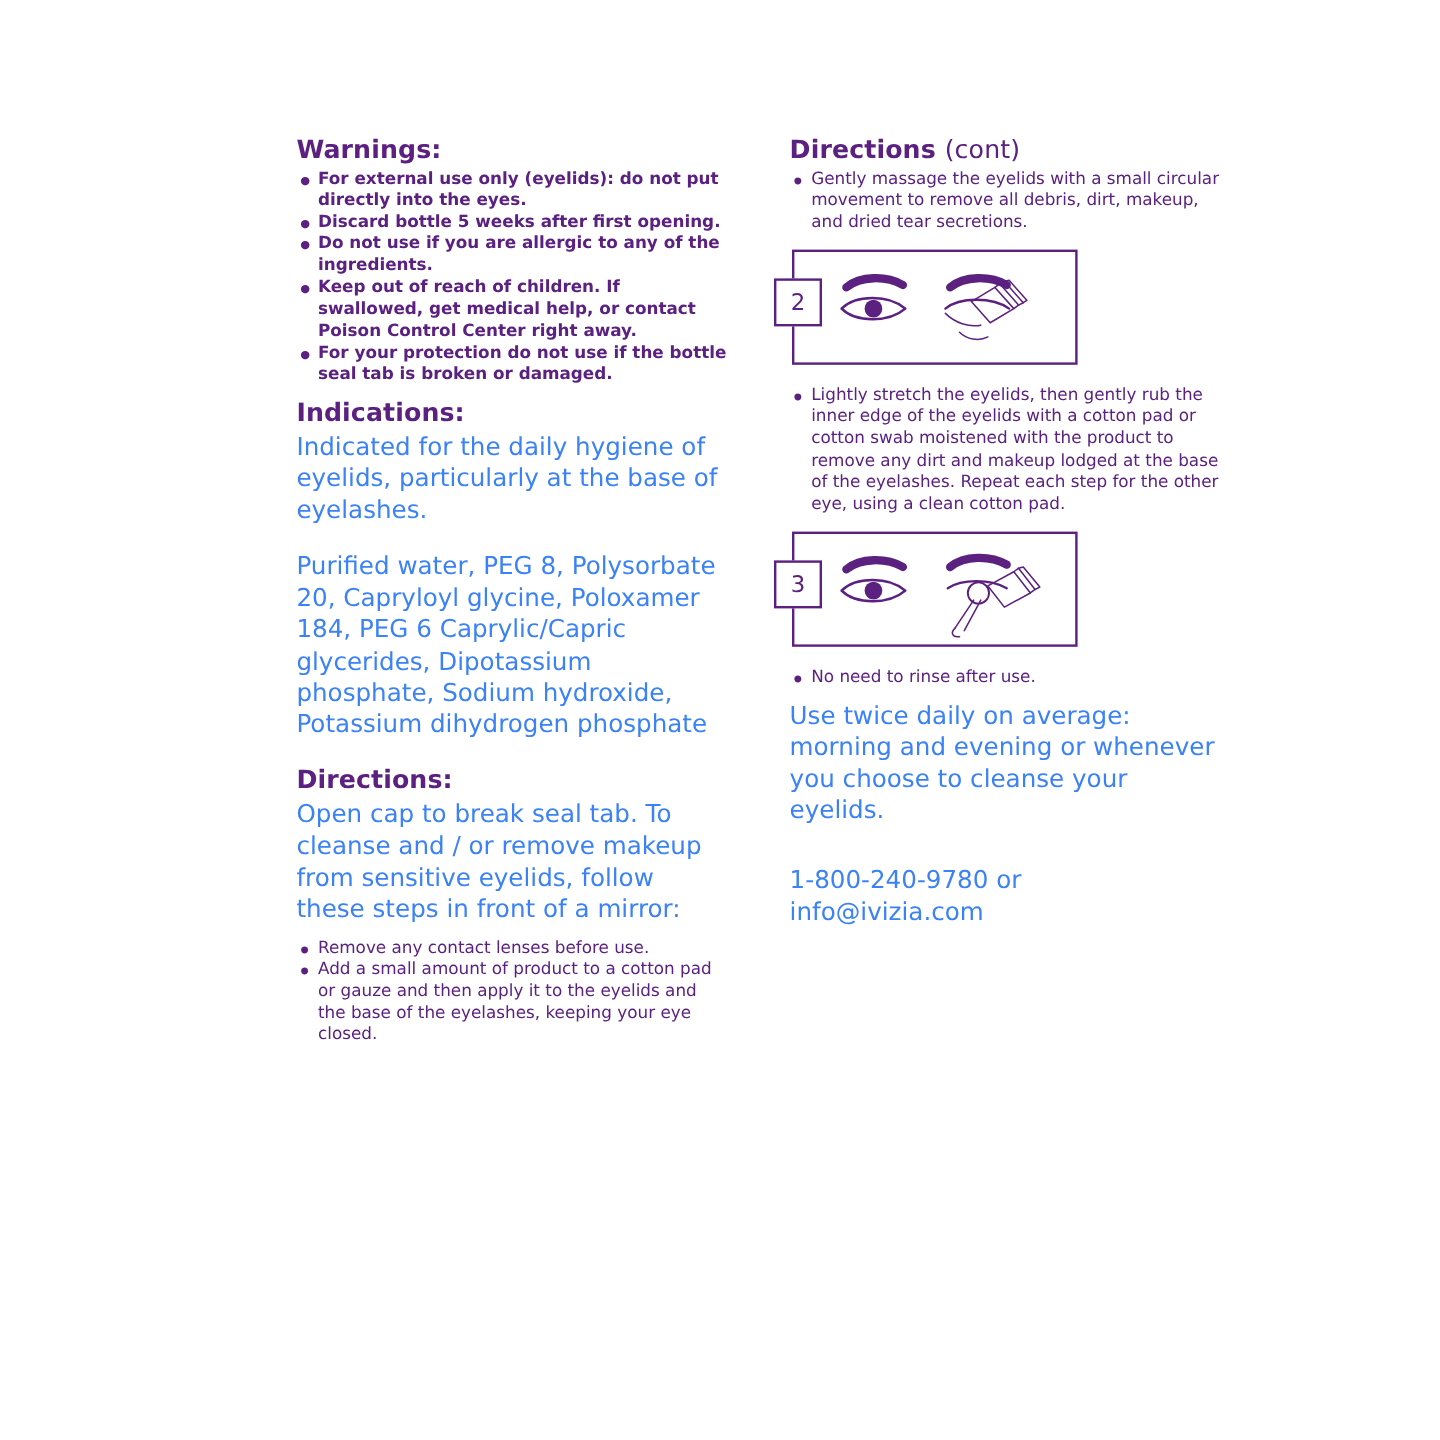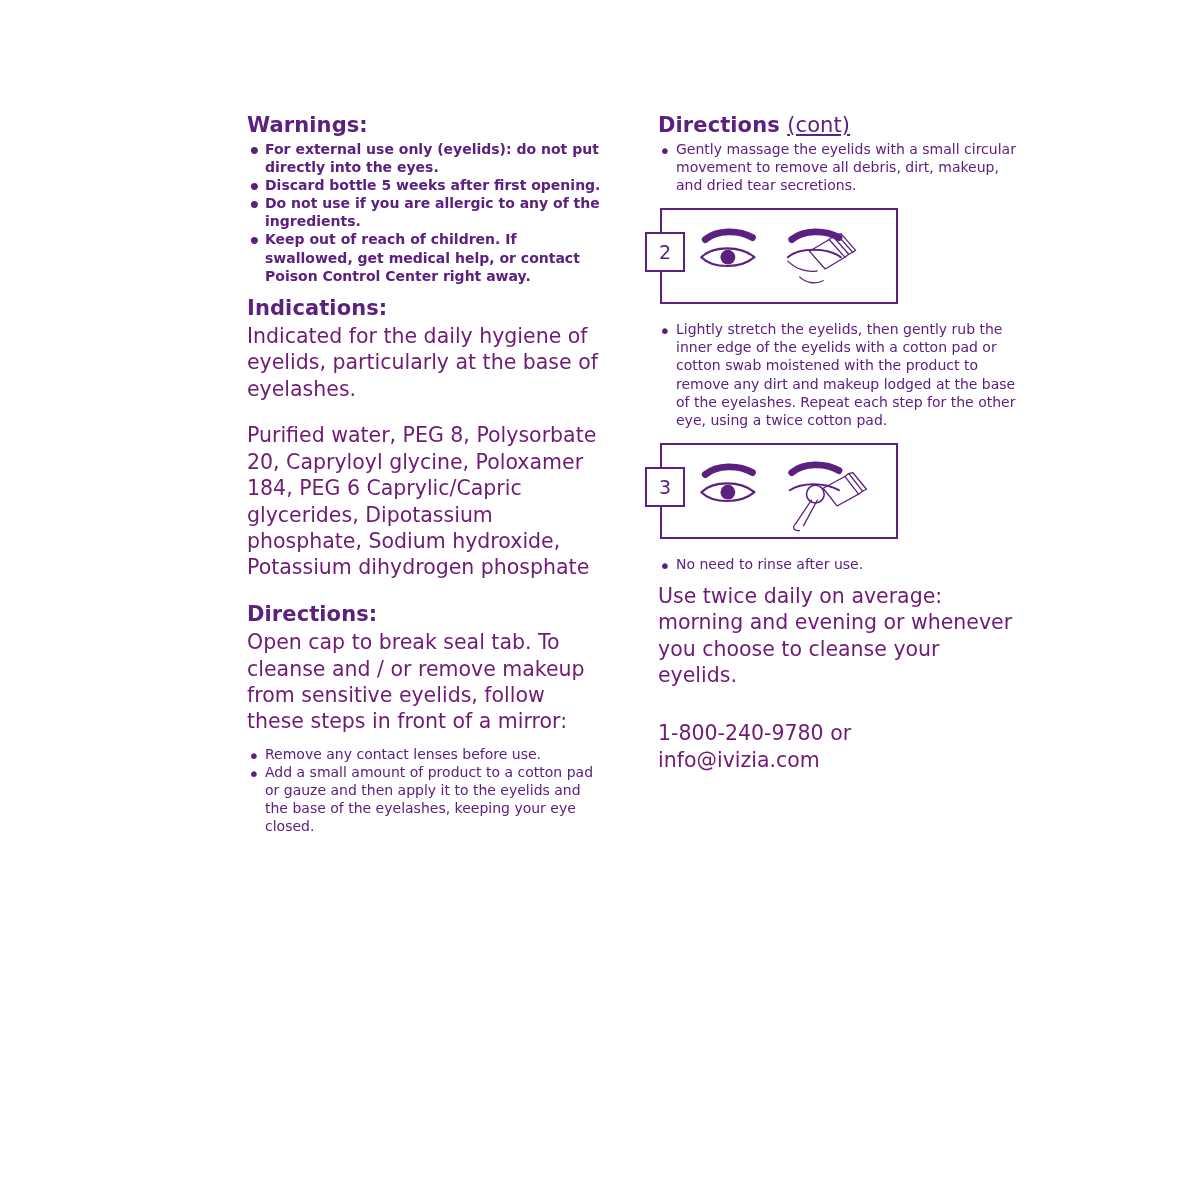--- a/index.html
+++ b/index.html
@@ -38,21 +38,20 @@
   h2.sec {
     font-size: 21px;
     font-weight: bold;
     margin: 0 0 2px 0;
     letter-spacing: 0.1px;
     color: #5b2080;
     line-height: 1.25;
   }
   h2.sec .light {
     font-weight: normal;
-    text-decoration: underline;
   }
   ul.bullets {
     list-style: none;
     margin: 0;
     padding: 0;
   }
   ul.bullets li {
     position: relative;
     padding-left: 18px;
     font-size: 14px;
@@ -67,21 +66,21 @@
     top: -1px;
     font-size: 20px;
   }
   ul.bullets.bold li {
     font-weight: bold;
   }
   p.body {
     font-size: 20.5px;
     line-height: 1.29;
     margin: 0 0 10px 0;
-    color: #701a75;
+    color: #3b82f6;
   }
   .gap-s { height: 10px; }
   .gap-m { height: 16px; }
   .gap-l { height: 22px; }
 
   
   .figure {
     position: relative;
     border: 2px solid #5b2080;
     box-sizing: border-box;
@@ -125,20 +124,21 @@
   <div class="columns">
 
     <div class="col col-left">
 
       <h2 class="sec">Warnings:</h2>
       <ul class="bullets bold">
         <li>For external use only (eyelids): do not put directly into the eyes.</li>
         <li>Discard bottle 5 weeks after first opening.</li>
         <li>Do not use if you are allergic to any of the ingredients.</li>
         <li>Keep out of reach of children. If swallowed, get medical help, or contact Poison Control Center right away.</li>
+        <li>For your protection do not use if the bottle seal tab is broken or damaged.</li>
       </ul>
 
       <div class="gap-s"></div>
       <h2 class="sec">Indications:</h2>
       <p class="body">Indicated for the daily hygiene of eyelids, particularly at the base of eyelashes.</p>
 
       <div class="gap-s"></div>
       <p class="body">Purified water, PEG 8, Polysorbate 20, Capryloyl glycine, Poloxamer 184, PEG 6 Caprylic/Capric glycerides, Dipotassium phosphate, Sodium hydroxide, Potassium dihydrogen phosphate</p>
 
       <div class="gap-s"></div>
@@ -176,21 +176,21 @@
             <path d="M174 27 L178 25 L194 43 L190 45" stroke-width="1.3"></path>
             <path d="M178 25 L182 24 L197 41 L194 43" stroke-width="1.3"></path>
             <path d="M128 52 C136 60, 148 64, 158 62" stroke-width="1.3"></path>
             <path d="M140 68 C146 74, 156 76, 164 72" stroke-width="1.3"></path>
           </g>
         </svg>
       </div>
 
       <div class="gap-m"></div>
       <ul class="bullets">
-        <li>Lightly stretch the eyelids, then gently rub the inner edge of the eyelids with a cotton pad or cotton swab moistened with the product to remove any dirt and makeup lodged at the base of the eyelashes. Repeat each step for the other eye, using a twice cotton pad.</li>
+        <li>Lightly stretch the eyelids, then gently rub the inner edge of the eyelids with a cotton pad or cotton swab moistened with the product to remove any dirt and makeup lodged at the base of the eyelashes. Repeat each step for the other eye, using a clean cotton pad.</li>
       </ul>
 
       <div class="figure fig3">
         <div class="fig-num">3</div>
         <svg class="fig-art" viewBox="0 0 238 96">
           <g fill="none" stroke="#5b2080" stroke-width="1.4" stroke-linecap="round" stroke-linejoin="round">
             <path d="M44 30 C56 20, 78 20, 92 28" stroke-width="7"></path>
             <path d="M40 48 C52 36, 80 36, 94 48 C80 60, 52 60, 40 48 Z" stroke-width="2.2"></path>
             <circle cx="67" cy="48" r="7.5" fill="#5b2080" stroke="none"></circle>
             <path d="M132 28 C144 18, 166 18, 180 26" stroke-width="7"></path>

